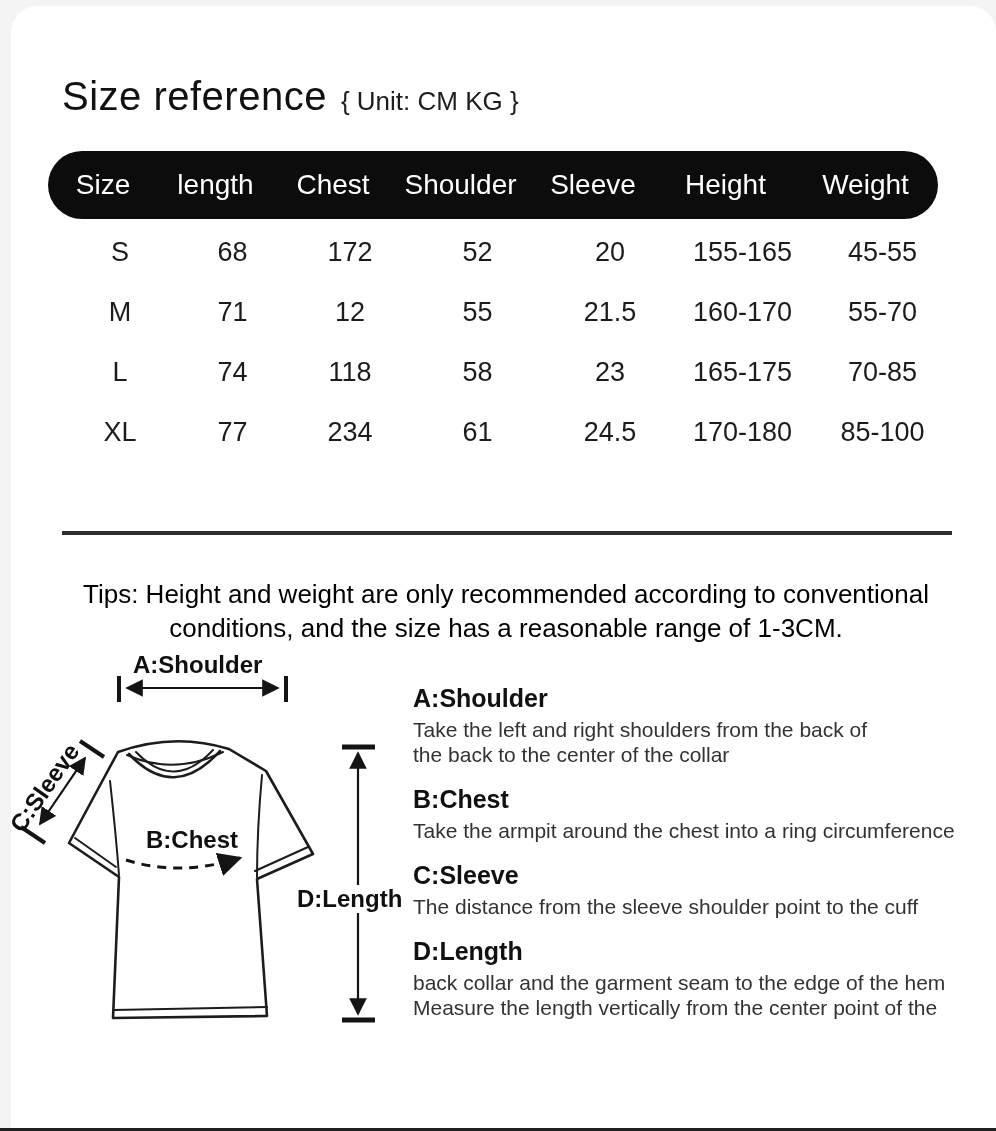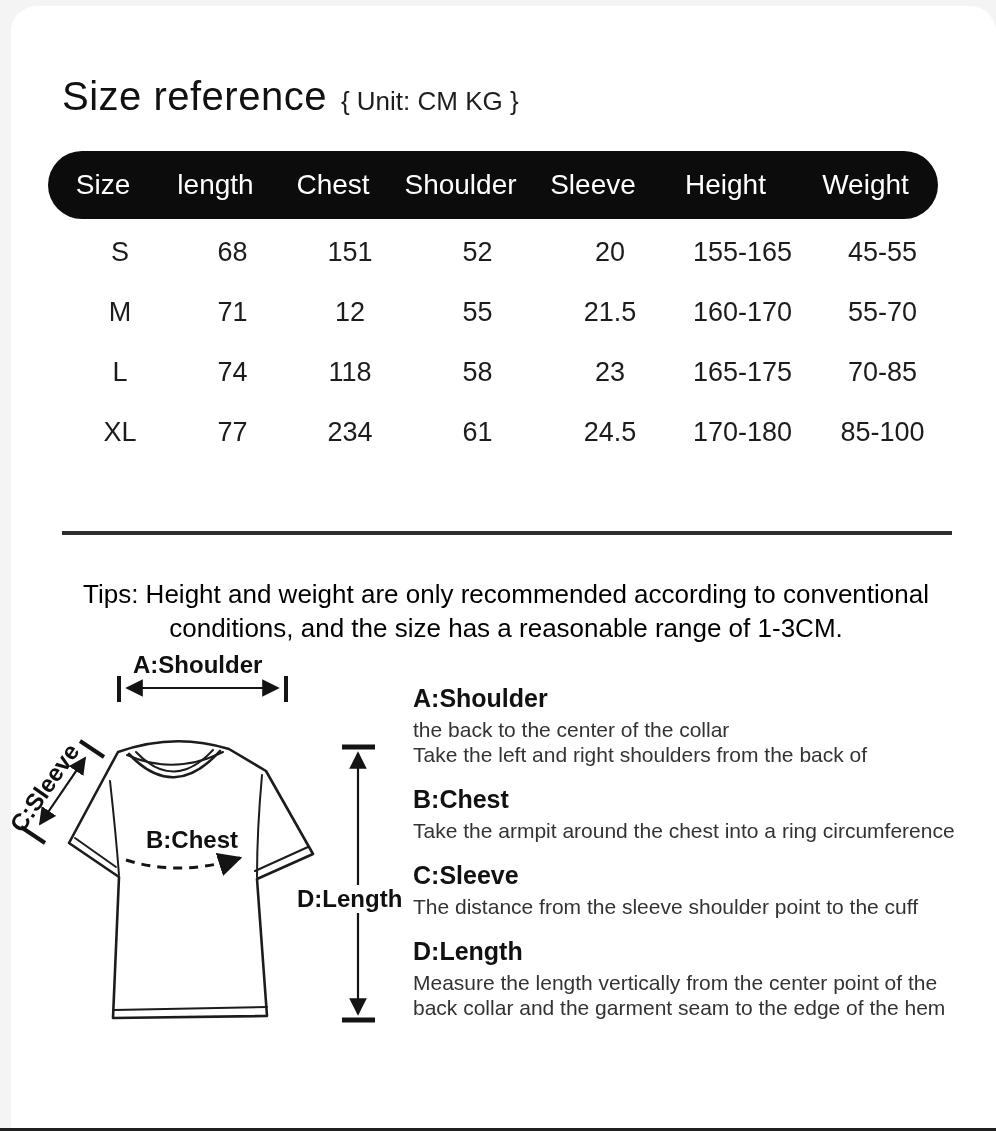--- a/index.html
+++ b/index.html
@@ -70,21 +70,21 @@
       <div class="cell">Chest</div>
       <div class="cell">Shoulder</div>
       <div class="cell">Sleeve</div>
       <div class="cell">Height</div>
       <div class="cell">Weight</div>
     </div>
   <div class="tbl-body" id="tbl-body">
       <div class="tbl-row">
         <div class="cell">S</div>
         <div class="cell">68</div>
-        <div class="cell">151</div>
+        <div class="cell">172</div>
         <div class="cell">52</div>
         <div class="cell">20</div>
         <div class="cell">155-165</div>
         <div class="cell">45-55</div>
       </div>
       <div class="tbl-row">
         <div class="cell">M</div>
         <div class="cell">71</div>
         <div class="cell">12</div>
         <div class="cell">55</div>
@@ -159,32 +159,32 @@
 
     <div class="dlabel dlabel-shoulder">A:Shoulder</div>
     <div class="dlabel dlabel-sleeve">C:Sleeve</div>
     <div class="dlabel dlabel-chest">B:Chest</div>
     <div class="dlabel dlabel-length">D:Length</div>
   </div>
 
   <div class="guide" id="guide">
       <div class="guide-item">
         <div class="guide-heading">A:Shoulder</div>
+        <div class="guide-line">Take the left and right shoulders from the back of</div>
         <div class="guide-line">the back to the center of the collar</div>
-        <div class="guide-line">Take the left and right shoulders from the back of</div>
       </div>
       <div class="guide-item">
         <div class="guide-heading">B:Chest</div>
         <div class="guide-line">Take the armpit around the chest into a ring circumference</div>
       </div>
       <div class="guide-item">
         <div class="guide-heading">C:Sleeve</div>
         <div class="guide-line">The distance from the sleeve shoulder point to the cuff</div>
       </div>
       <div class="guide-item">
         <div class="guide-heading">D:Length</div>
+        <div class="guide-line">back collar and the garment seam to the edge of the hem</div>
         <div class="guide-line">Measure the length vertically from the center point of the</div>
-        <div class="guide-line">back collar and the garment seam to the edge of the hem</div>
       </div>
     </div>
 
   <div class="bottom-bar"></div>
 </div>
 
 </body></html>

